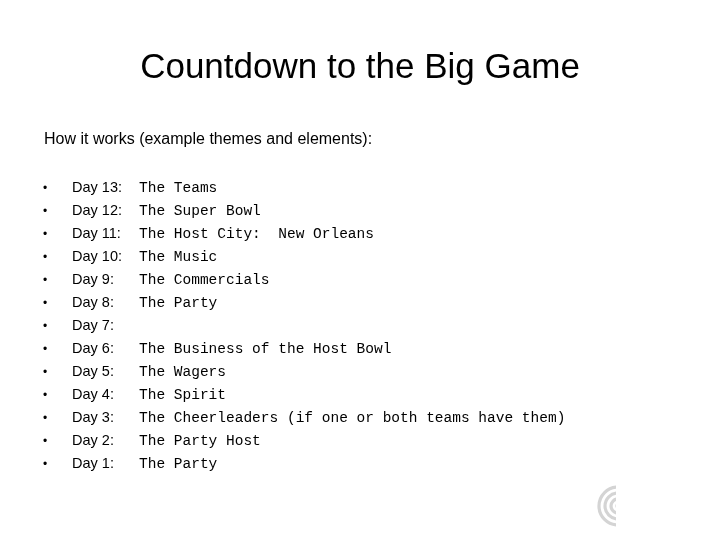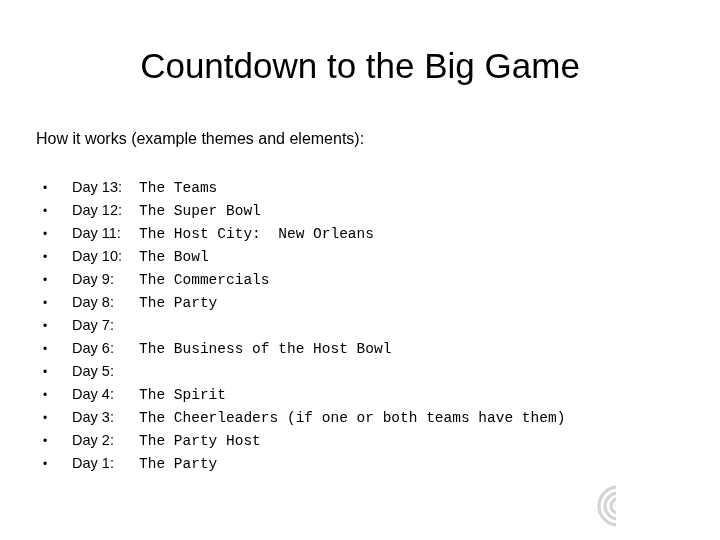--- a/index.html
+++ b/index.html
@@ -41,21 +41,21 @@
     position: absolute;
     left: 36px;
     top: 128px;
     width: 660px;
   }
 
   .intro-line {
     font-size: 16px;
     line-height: 22px;
     color: #000000;
-    margin: 0 0 26px 0;
+    margin: 0 0 26px 8px;
     white-space: pre;
   }
 
   
   .countdown-list {
     list-style: none;
     margin: 0;
     padding: 0;
   }
   .countdown-item {
@@ -153,21 +153,21 @@
 
       <li class="countdown-item">
         <span class="bullet">•</span>
         <span class="day-label">Day 11:</span>
         <span class="day-topic">The Host City:  New Orleans</span>
       </li>
 
       <li class="countdown-item">
         <span class="bullet">•</span>
         <span class="day-label">Day 10:</span>
-        <span class="day-topic">The Bowl</span>
+        <span class="day-topic">The Music</span>
       </li>
 
       <li class="countdown-item">
         <span class="bullet">•</span>
         <span class="day-label">Day 9:</span>
         <span class="day-topic">The Commercials</span>
       </li>
 
       <li class="countdown-item">
         <span class="bullet">•</span>
@@ -182,20 +182,21 @@
 
       <li class="countdown-item">
         <span class="bullet">•</span>
         <span class="day-label">Day 6:</span>
         <span class="day-topic">The Business of the Host Bowl</span>
       </li>
 
       <li class="countdown-item">
         <span class="bullet">•</span>
         <span class="day-label">Day 5:</span>
+        <span class="day-topic">The Wagers</span>
       </li>
 
       <li class="countdown-item">
         <span class="bullet">•</span>
         <span class="day-label">Day 4:</span>
         <span class="day-topic">The Spirit</span>
       </li>
 
       <li class="countdown-item">
         <span class="bullet">•</span>

